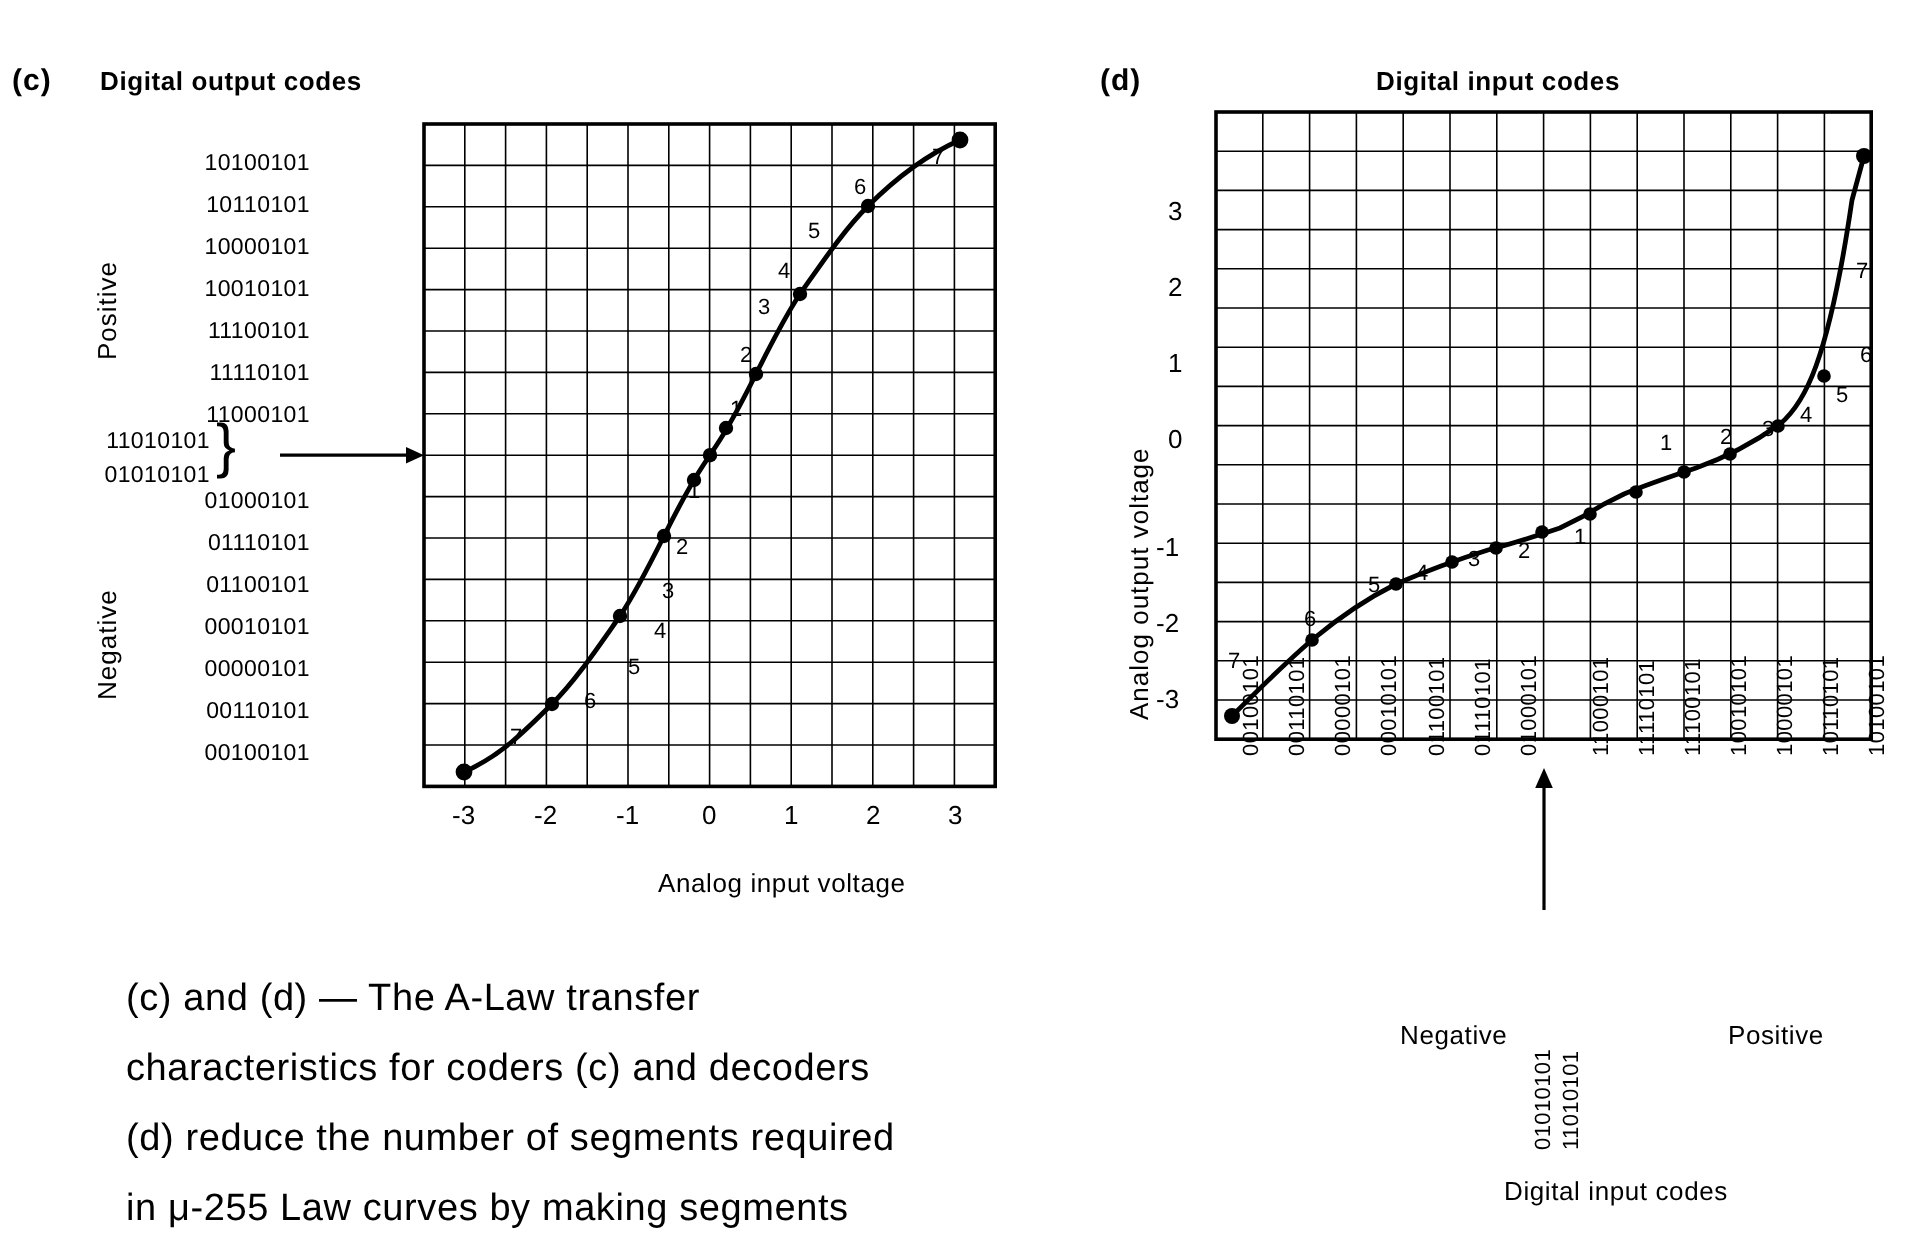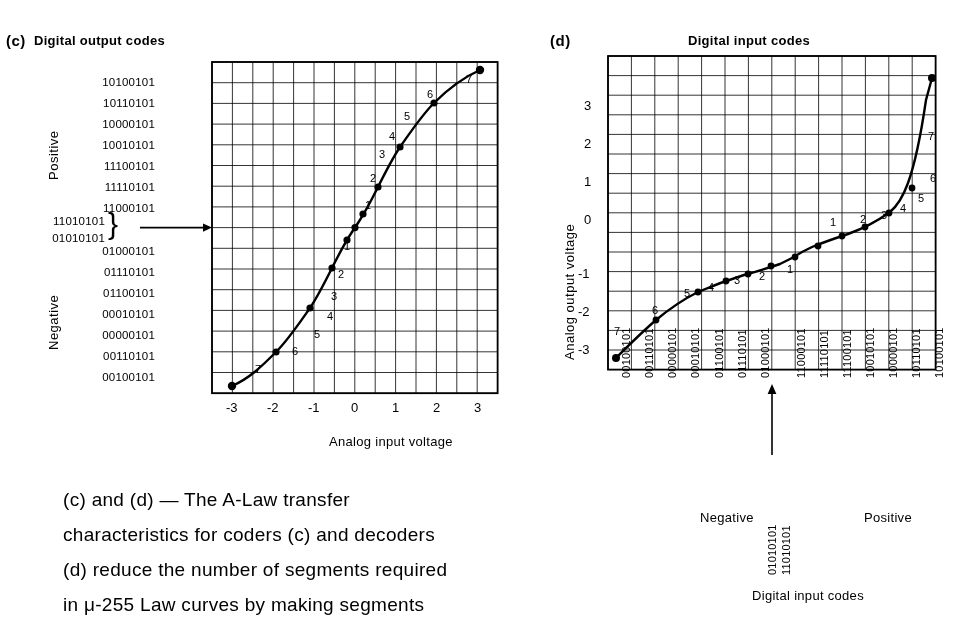--- a/index.html
+++ b/index.html
@@ -85,21 +85,21 @@
     line-height: 1;
   }
   svg { position: absolute; left: 0; top: 0; overflow: visible; }
 </style>
 </head>
 <body>
 
 <div class="panel" id="panel-c">
 
   <div class="panel-label" style="left:6px; top:32px;">(c)</div>
-  <div class="panel-title" style="left:34px; top:33px;text-align:right;">Digital output codes</div>
+  <div class="panel-title" style="left:50px; top:33px;text-align:right;">Digital output codes</div>
 
   <div class="vert-text" style="left:46px; top:180px; transform: rotate(-90deg);">Positive</div>
   <div class="vert-text" style="left:46px; top:350px; transform: rotate(-90deg);">Negative</div>
 
   <div class="code-label" style="left:10px; top:215px; width:95px;">11010101</div>
   <div class="code-label" style="left:10px; top:232px; width:95px;">01010101</div>
   <div class="brace" style="left:108px; top:209px;">}</div>
 
   <div class="code-label" style="left:55px; top:76px; width:100px;">10100101</div>
   <div class="code-label" style="left:55px; top:97px; width:100px;">10110101</div>

